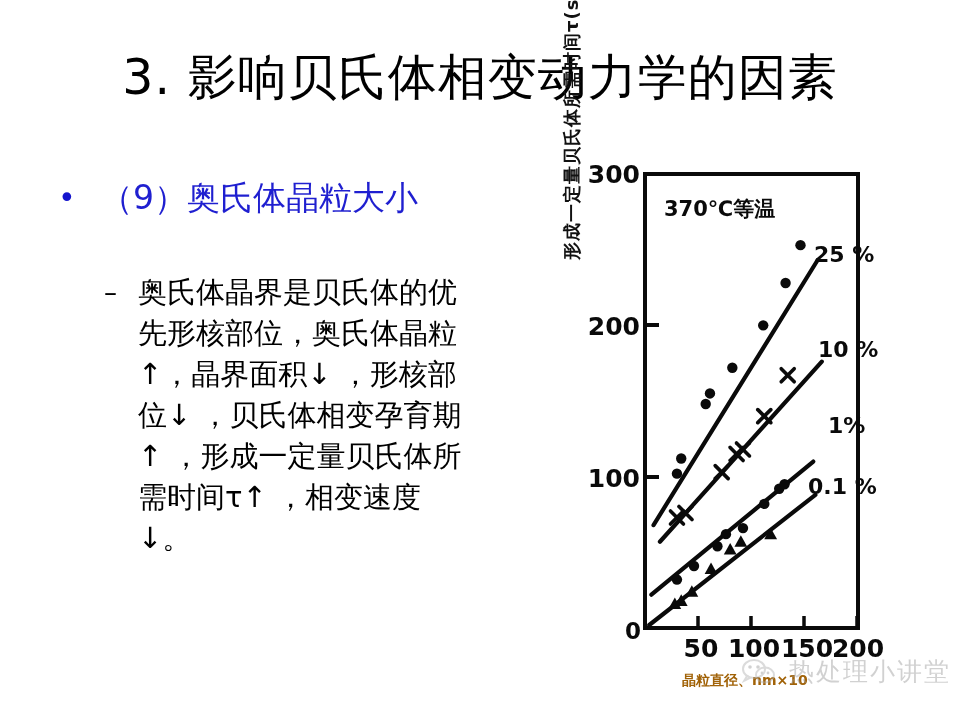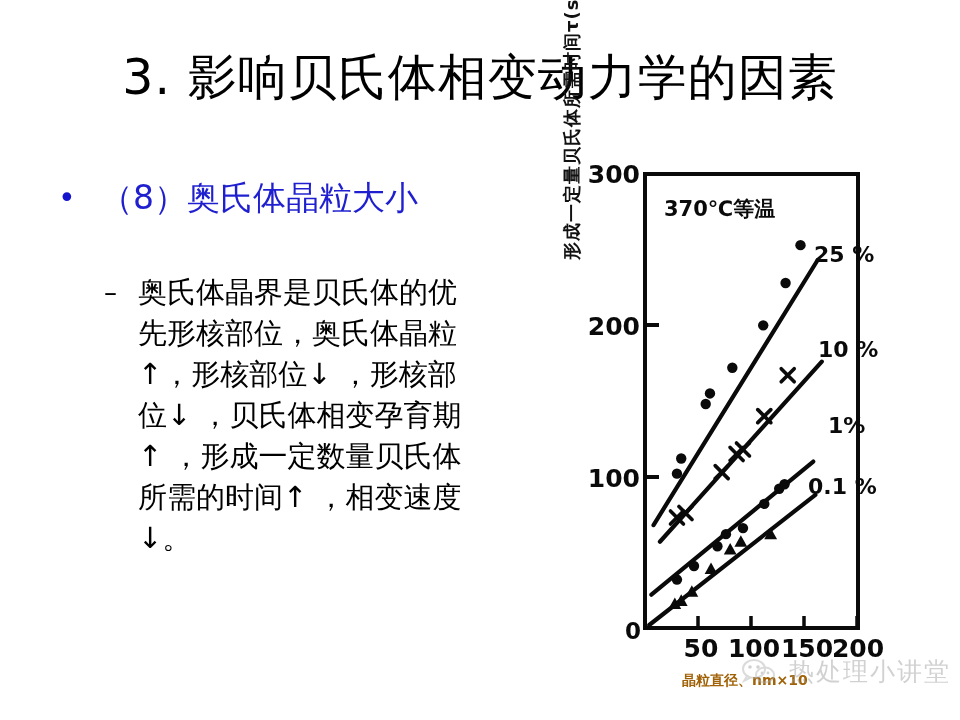--- a/index.html
+++ b/index.html
@@ -145,26 +145,26 @@
 
   svg { display: block; }
 </style>
 </head>
 <body>
 
 <div id="slide-title">3. 影响贝氏体相变动力学的因素</div>
 
 <div id="bullet-l1">
   <span class="dot">•</span>
-  <span class="l1-text">（8）奥氏体晶粒大小</span>
+  <span class="l1-text">（9）奥氏体晶粒大小</span>
 </div>
 
 <div id="bullet-l2">
   <span class="dash">–</span>
-  <span class="l2-text">奥氏体晶界是贝氏体的优先形核部位，奥氏体晶粒↑，形核部位↓ ，形核部位↓ ，贝氏体相变孕育期↑ ，形成一定数量贝氏体所需的时间↑ ，相变速度↓。</span>
+  <span class="l2-text">奥氏体晶界是贝氏体的优先形核部位，奥氏体晶粒↑，晶界面积↓ ，形核部位↓ ，贝氏体相变孕育期↑ ，形成一定量贝氏体所需时间τ↑ ，相变速度↓。</span>
 </div>
 
 <div id="figure">
   <svg width="400" height="570" viewBox="0 0 400 570">
     <defs>
       <clipPath id="plotclip">
         <rect x="85" y="24" width="213" height="454"></rect>
       </clipPath>
     </defs>
 

